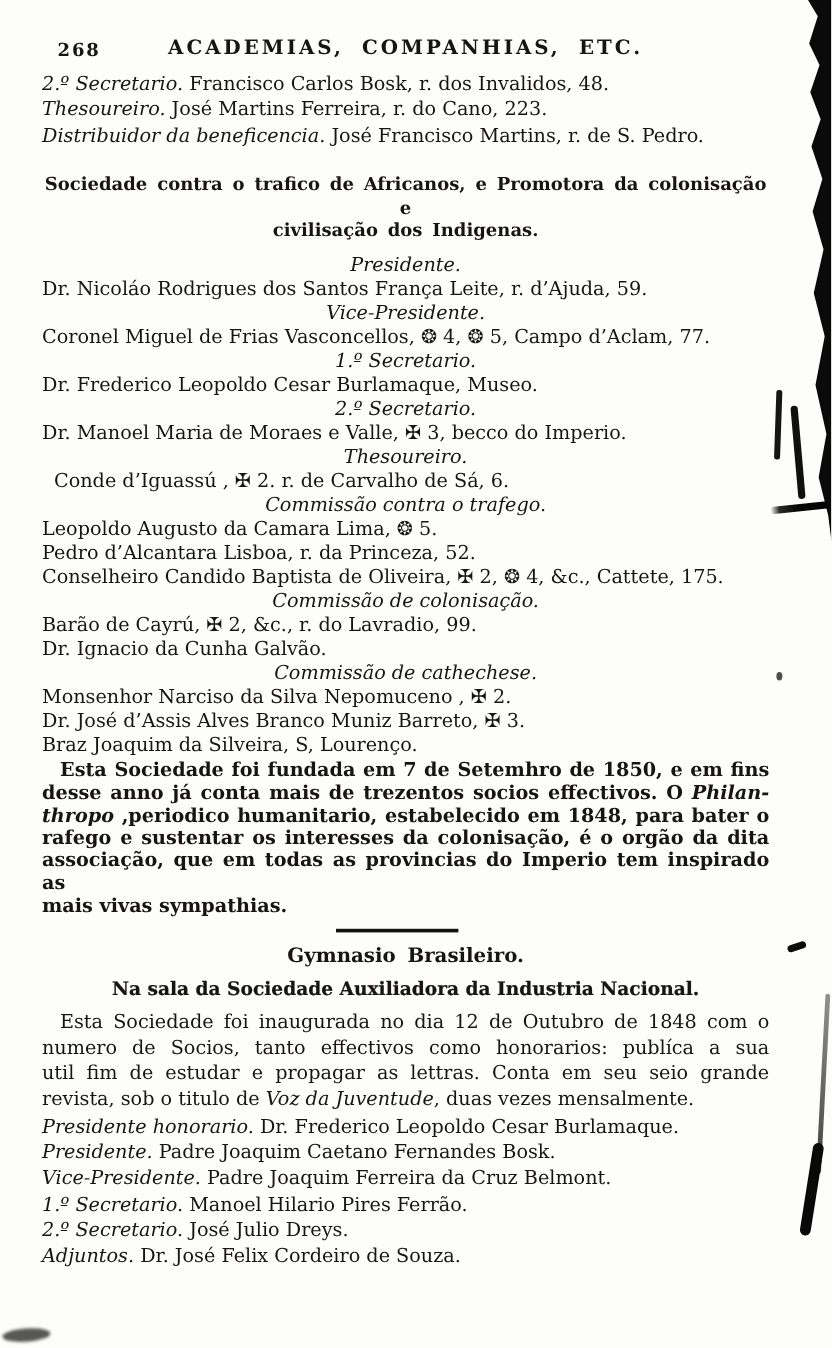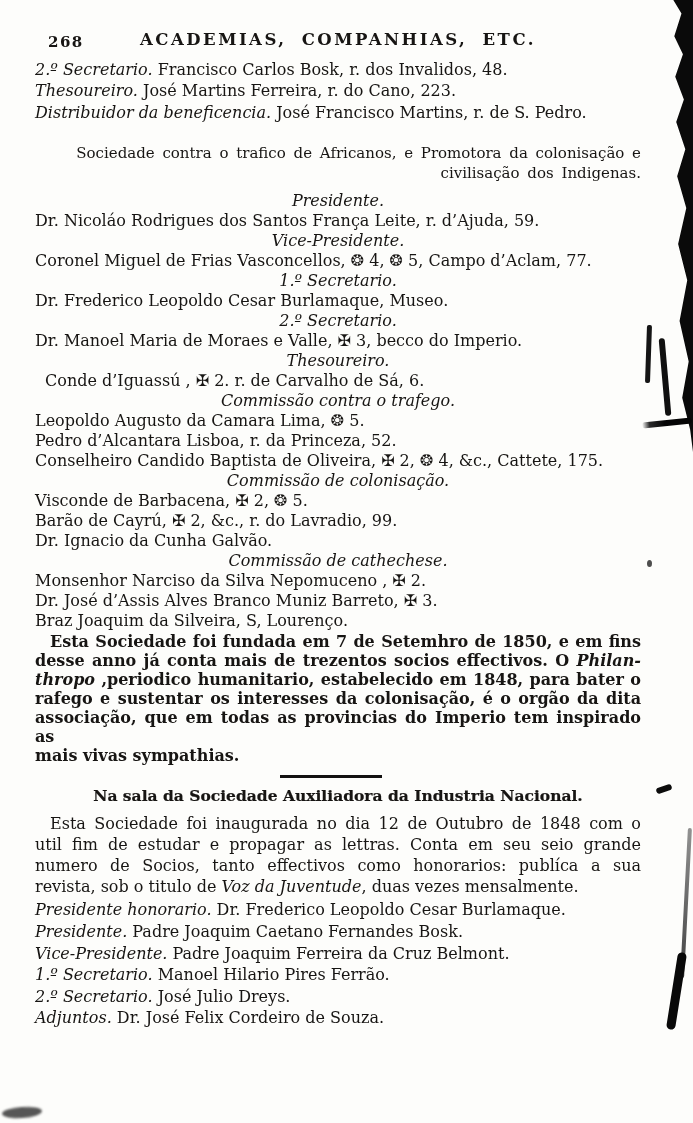--- a/index.html
+++ b/index.html
@@ -10,21 +10,21 @@
   }
   .content { position:absolute; left:35px; top:0; width:606px; }
 
   .hdr { position:relative; margin-top:30px; height:24px; font-weight:bold; }
   .pagenum { position:absolute; left:13px; top:3px; font-size:15px; letter-spacing:1.5px; }
   .hdr-title { text-align:center; font-size:16.5px; letter-spacing:2.5px; word-spacing:7px; }
 
   .top-officers { margin-top:5px; font-size:16px; line-height:21.4px; white-space:nowrap; }
   .role { font-style:italic; }
 
-  .soc-title { margin-top:21px; text-align:right; font-weight:normal; font-size:15px;
+  .soc-title { margin-top:21px; text-align:center; font-weight:bold; font-size:15px;
                line-height:19.5px; word-spacing:3px; }
 
   .roster { margin-top:8px; font-size:16px; line-height:20px; white-space:nowrap; }
   .roster .center { text-align:center; font-style:italic; white-space:normal; }
   .ind-sm { padding-left:10px; }
 
   .para { margin-top:2px; font-size:16px; line-height:18.9px;font-weight:bold; }
   .jl { text-align:justify; text-align-last:justify; }
   .jl-last { text-align-last:left; }
   .indent { text-indent:15px; }
@@ -83,46 +83,46 @@
     <div>Dr. Frederico Leopoldo Cesar Burlamaque, Museo.</div>
     <div class="center">2.º Secretario.</div>
     <div>Dr. Manoel Maria de Moraes e Valle, ✠ 3, becco do Imperio.</div>
     <div class="center">Thesoureiro.</div>
     <div class="ind-sm">Conde d’Iguassú , ✠ 2. r. de Carvalho de Sá, 6.</div>
     <div class="center">Commissão contra o trafego.</div>
     <div>Leopoldo Augusto da Camara Lima, ❂ 5.</div>
     <div>Pedro d’Alcantara Lisboa, r. da Princeza, 52.</div>
     <div>Conselheiro Candido Baptista de Oliveira, ✠ 2, ❂ 4, &amp;c., Cattete, 175.</div>
     <div class="center">Commissão de colonisação.</div>
-    <div>Visconde de Barbacena, ✠ 2, ❂ 5.</div>
     <div>Barão de Cayrú, ✠ 2, &amp;c., r. do Lavradio, 99.</div>
     <div>Dr. Ignacio da Cunha Galvão.</div>
     <div class="center">Commissão de cathechese.</div>
     <div>Monsenhor Narciso da Silva Nepomuceno , ✠ 2.</div>
     <div>Dr. José d’Assis Alves Branco Muniz Barreto, ✠ 3.</div>
     <div>Braz Joaquim da Silveira, S, Lourenço.</div>
   </div>
 
   <div class="para">
     <div class="jl indent"><span>Esta Sociedade foi fundada em 7 de Setemhro de 1850, e em fins</span><span class="it"></span><span></span></div>
     <div class="jl"><span>desse anno já conta mais de trezentos socios effectivos. O </span><span class="it">Philan-</span><span></span></div>
     <div class="jl"><span></span><span class="it">thropo</span><span> ,periodico humanitario, estabelecido em 1848, para bater o</span></div>
     <div class="jl"><span>rafego e sustentar os interesses da colonisação, é o orgão da dita</span><span class="it"></span><span></span></div>
     <div class="jl"><span>associação, que em todas as provincias do Imperio tem inspirado as</span><span class="it"></span><span></span></div>
     <div class="jl jl-last"><span>mais vivas sympathias.</span><span class="it"></span><span></span></div>
   </div>
 
   <div class="divider"></div>
 
+  <div class="gym-title">Gymnasio Brasileiro.</div>
   <div class="gym-sub">Na sala da Sociedade Auxiliadora da Industria Nacional.</div>
 
   <div class="para2">
     <div class="jl indent"><span>Esta Sociedade foi inaugurada no dia 12 de Outubro de 1848 com o</span><span class="it"></span><span></span></div>
+    <div class="jl"><span>numero de Socios, tanto effectivos como honorarios: publíca a sua</span><span class="it"></span><span></span></div>
     <div class="jl"><span>util fim de estudar e propagar as lettras. Conta em seu seio grande</span><span class="it"></span><span></span></div>
-    <div class="jl"><span>numero de Socios, tanto effectivos como honorarios: publíca a sua</span><span class="it"></span><span></span></div>
     <div class="jl jl-last"><span>revista, sob o titulo de </span><span class="it">Voz da Juventude</span><span>, duas vezes mensalmente.</span></div>
   </div>
 
   <div class="gym-officers">
     <div><span class="role">Presidente honorario.</span> <span>Dr. Frederico Leopoldo Cesar Burlamaque.</span></div>
     <div><span class="role">Presidente.</span> <span>Padre Joaquim Caetano Fernandes Bosk.</span></div>
     <div><span class="role">Vice-Presidente.</span> <span>Padre Joaquim Ferreira da Cruz Belmont.</span></div>
     <div><span class="role">1.º Secretario.</span> <span>Manoel Hilario Pires Ferrão.</span></div>
     <div><span class="role">2.º Secretario.</span> <span>José Julio Dreys.</span></div>
     <div><span class="role">Adjuntos.</span> <span>Dr. José Felix Cordeiro de Souza.</span></div>

